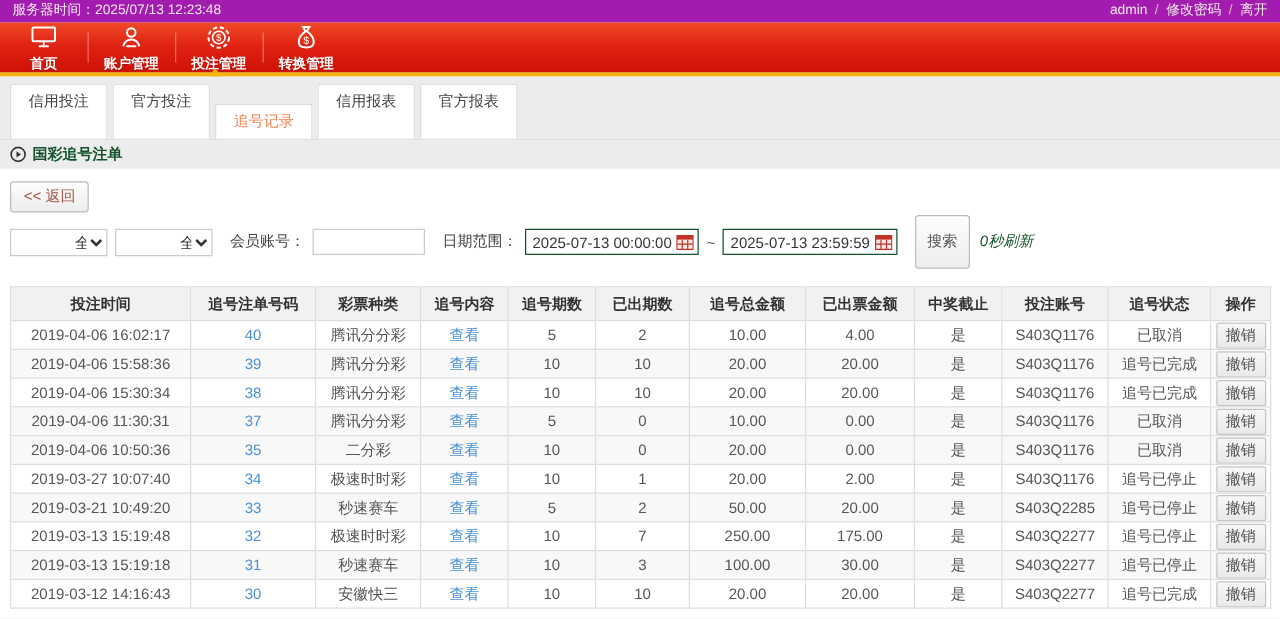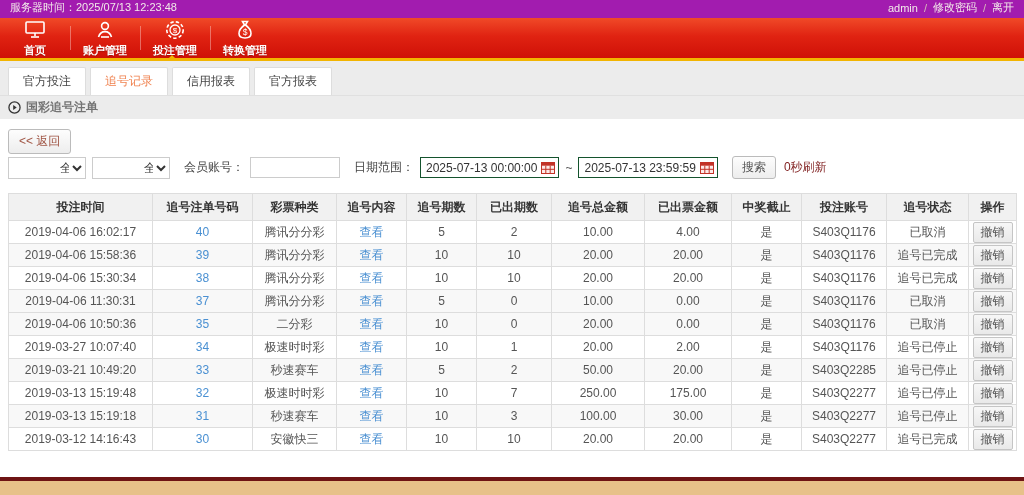--- a/index.html
+++ b/index.html
@@ -16,40 +16,40 @@
   .nav { height:43px; background:linear-gradient(180deg,#f04a28 0%,#e02312 45%,#cf1007 100%); border-bottom:3px solid #f2b400; display:flex; position:relative; }
   .nav-item { width:70px; display:flex; flex-direction:column; align-items:center; justify-content:center; gap:1px; color:#fff; cursor:pointer; position:relative; }
   .nav-item + .nav-item::before { content:""; position:absolute; left:0; top:8px; bottom:8px; width:1px; background:rgba(255,255,255,.35); }
   .nav-item .label { font-size:11px; font-weight:bold; text-shadow:0 1px 1px rgba(0,0,0,.2); }
   .nav-item svg { display:block; }
   .nav-caret { position:absolute; bottom:-3px; left:166px; width:0; height:0; border-left:6px solid transparent; border-right:6px solid transparent; border-bottom:6px solid #f2b400; }
 
   
   .tabs { background:#ececec; padding:6px 0 0 8px; display:flex; gap:4px; border-bottom:1px solid #e0e0e0; }
   .tab { background:#fff; border:1px solid #ddd; border-bottom:none; padding:5px 14px; font-size:12px; color:#444; cursor:pointer; border-radius:2px 2px 0 0; }
-  .tab.active { color:#f0824f; }
-
-  
-  .section-head { height:23px; display:flex; align-items:center; gap:5px; padding-left:8px; background:#ececec; color:#737373; font-weight:bold; }
+  .tab.active { color:#f0824f;margin-top:16px; }
+
+  
+  .section-head { height:23px; display:flex; align-items:center; gap:5px; padding-left:8px; background:#ececec; color:#14532d; font-weight:bold; }
 
   
   .content { background:#fff; margin:0; padding:10px 8px 8px 8px; min-height:358px; }
 
   .btn { display:inline-block; background:linear-gradient(180deg,#fdfdfd,#ededed); border:1px solid #bbb; border-radius:3px; padding:3px 10px; color:#555; cursor:pointer; font-size:12px; font-family:inherit; }
   .back-btn { color:#a05544; margin-bottom:2px; }
 
   .filters { display:flex; align-items:center; gap:6px; margin-bottom:14px; }
   .filters select { height:22px; width:78px; border:1px solid #ccc; font-size:12px; color:#333; background:#fff; font-family:inherit;padding-left:47px; }
   .filters .lbl { color:#444; margin-left:8px; }
   .member-input { width:90px; height:21px; border:1px solid #ccc; padding:0 4px; font-size:12px; font-family:inherit; }
   .datebox { display:inline-flex; align-items:center; gap:4px; border:1px solid #14532d; height:21px; padding:0 3px 0 5px; background:#fff; color:#333; cursor:pointer; }
   .cal { width:14px; height:13px; display:block; }
   .tilde { color:#555; }
-  .refresh { color:#7f1d1d; margin-left:2px; }
-  .search-btn { margin-left:8px; padding:2px 9px;text-align:center; }
+  .refresh { color:#14532d; margin-left:2px;font-style:italic; }
+  .search-btn { margin-left:8px; padding:12px 9px;text-align:center; }
 
   
   table { width:1008px; border-collapse:collapse; table-layout:fixed;padding-left:16px; }
   th,td { border:1px solid #ddd; text-align:center; font-size:12px; padding:0 2px; overflow:hidden; white-space:nowrap; }
   th { background:#f1f1f1; color:#333; font-weight:bold; height:27px; }
   td { height:23px; color:#555; background:#fff; }
   tr.alt td { background:#f8f8f8; }
   td a { color:#4a90d2; text-decoration:none; cursor:pointer; }
   .revoke-btn { background:linear-gradient(180deg,#f7f7f7,#e9e9e9); border:1px solid #c5c5c5; border-radius:2px; padding:1px 7px; font-size:12px; color:#555; cursor:pointer; font-family:inherit; }
 
@@ -109,20 +109,21 @@
         <path d="M11.5 7c-3.6 2.6-5.5 5.6-5.5 8.6 0 3 2.6 4.4 6 4.4s6-1.4 6-4.4c0-3-1.9-6-5.5-8.6z"></path>
         <text x="12" y="17" text-anchor="middle" font-size="8.5" fill="#fff" stroke="none" font-family="Liberation Sans, sans-serif">$</text>
       </svg>
     </span>
     <span class="label">转换管理</span>
   </div>
   <div class="nav-caret"></div>
 </div>
 
 <div class="tabs">
+  <div class="tab">信用投注</div>
   <div class="tab">官方投注</div>
   <div class="tab active">追号记录</div>
   <div class="tab">信用报表</div>
   <div class="tab">官方报表</div>
 </div>
 
 <div class="section-head">
   <span style="display:inline-flex;">
     <svg width="13" height="13" viewBox="0 0 14 14">
         <circle cx="7" cy="7" r="6" fill="none" stroke="#333" stroke-width="1.4"></circle>

